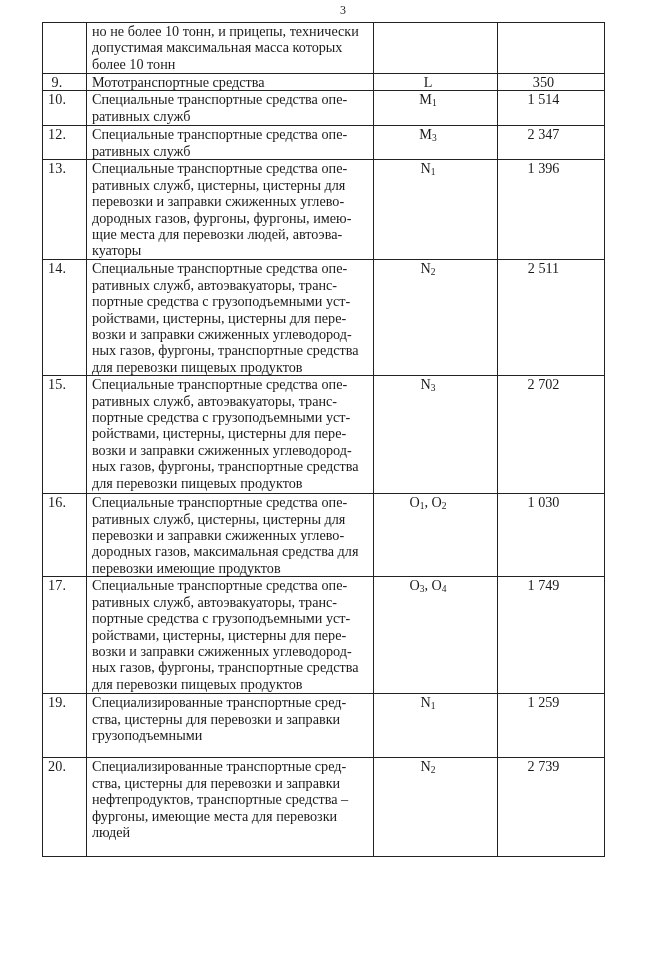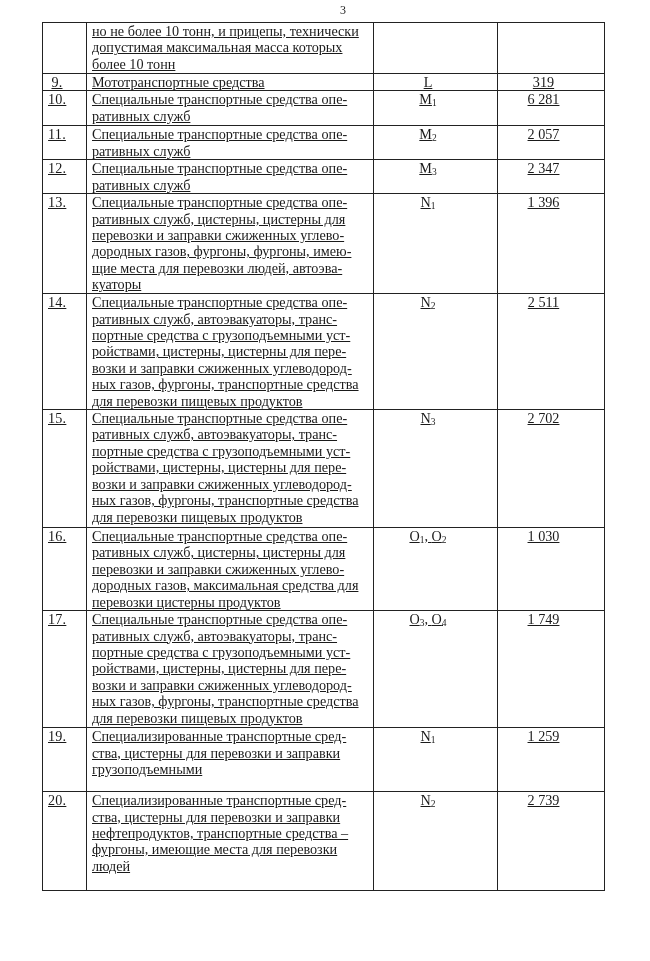--- a/index.html
+++ b/index.html
@@ -17,21 +17,20 @@
       width: 562px;
       border-collapse: collapse;
       table-layout: fixed;
       font-size: 14.2px;
       line-height: 16.4px;
     }
     table.doc-table td {
       border: 1.4px solid #222;
       vertical-align: top;
       padding: 0 20px 0 5px;
-      text-decoration: underline;
     }
     col.c-num { width: 44px; }
     col.c-desc { width: 287px; }
     col.c-cat { width: 124px; }
     col.c-val { width: 107px; }
     td.num { text-align: center; padding-left: 0; padding-right: 4px; letter-spacing: 0.2px; }
     td.cat { text-align: center; padding: 0; }
     td.val { text-align: center; padding: 0 0 0 10px; }
     .line { display: block; white-space: nowrap; }
     .sub { font-size: 9.5px; vertical-align: -2px; line-height: 0; }
@@ -58,39 +57,30 @@
         </td>
         <td class="cat"></td>
         <td class="val"></td>
       </tr>
       <tr style="height: 17px;">
         <td class="num">9.</td>
         <td class="desc">
           <span class="line">Мототранспортные средства</span>
         </td>
         <td class="cat"><span>L</span></td>
-        <td class="val">319</td>
+        <td class="val">350</td>
       </tr>
       <tr style="height: 35px;">
         <td class="num">10.</td>
         <td class="desc">
           <span class="line">Специальные транспортные средства опе-</span>
           <span class="line">ративных служб</span>
         </td>
         <td class="cat"><span>M</span><span class="sub">1</span></td>
-        <td class="val">6 281</td>
-      </tr>
-      <tr style="height: 33px;">
-        <td class="num">11.</td>
-        <td class="desc">
-          <span class="line">Специальные транспортные средства опе-</span>
-          <span class="line">ративных служб</span>
-        </td>
-        <td class="cat"><span>M</span><span class="sub">2</span></td>
-        <td class="val">2 057</td>
+        <td class="val">1 514</td>
       </tr>
       <tr style="height: 34px; margin-left: 25px;">
         <td class="num">12.</td>
         <td class="desc">
           <span class="line">Специальные транспортные средства опе-</span>
           <span class="line">ративных служб</span>
         </td>
         <td class="cat"><span>M</span><span class="sub">3</span></td>
         <td class="val">2 347</td>
       </tr>
@@ -135,21 +125,21 @@
         <td class="cat"><span>N</span><span class="sub">3</span></td>
         <td class="val">2 702</td>
       </tr>
       <tr style="height: 83px;">
         <td class="num">16.</td>
         <td class="desc">
           <span class="line">Специальные транспортные средства опе-</span>
           <span class="line">ративных служб, цистерны, цистерны для</span>
           <span class="line">перевозки и заправки сжиженных углево-</span>
           <span class="line">дородных газов, максимальная средства для</span>
-          <span class="line">перевозки цистерны продуктов</span>
+          <span class="line">перевозки имеющие продуктов</span>
         </td>
         <td class="cat"><span>O</span><span class="sub">1</span><span>, </span><span>O</span><span class="sub">2</span></td>
         <td class="val">1 030</td>
       </tr>
       <tr style="height: 117px;">
         <td class="num">17.</td>
         <td class="desc">
           <span class="line">Специальные транспортные средства опе-</span>
           <span class="line">ративных служб, автоэвакуаторы, транс-</span>
           <span class="line">портные средства с грузоподъемными уст-</span>

